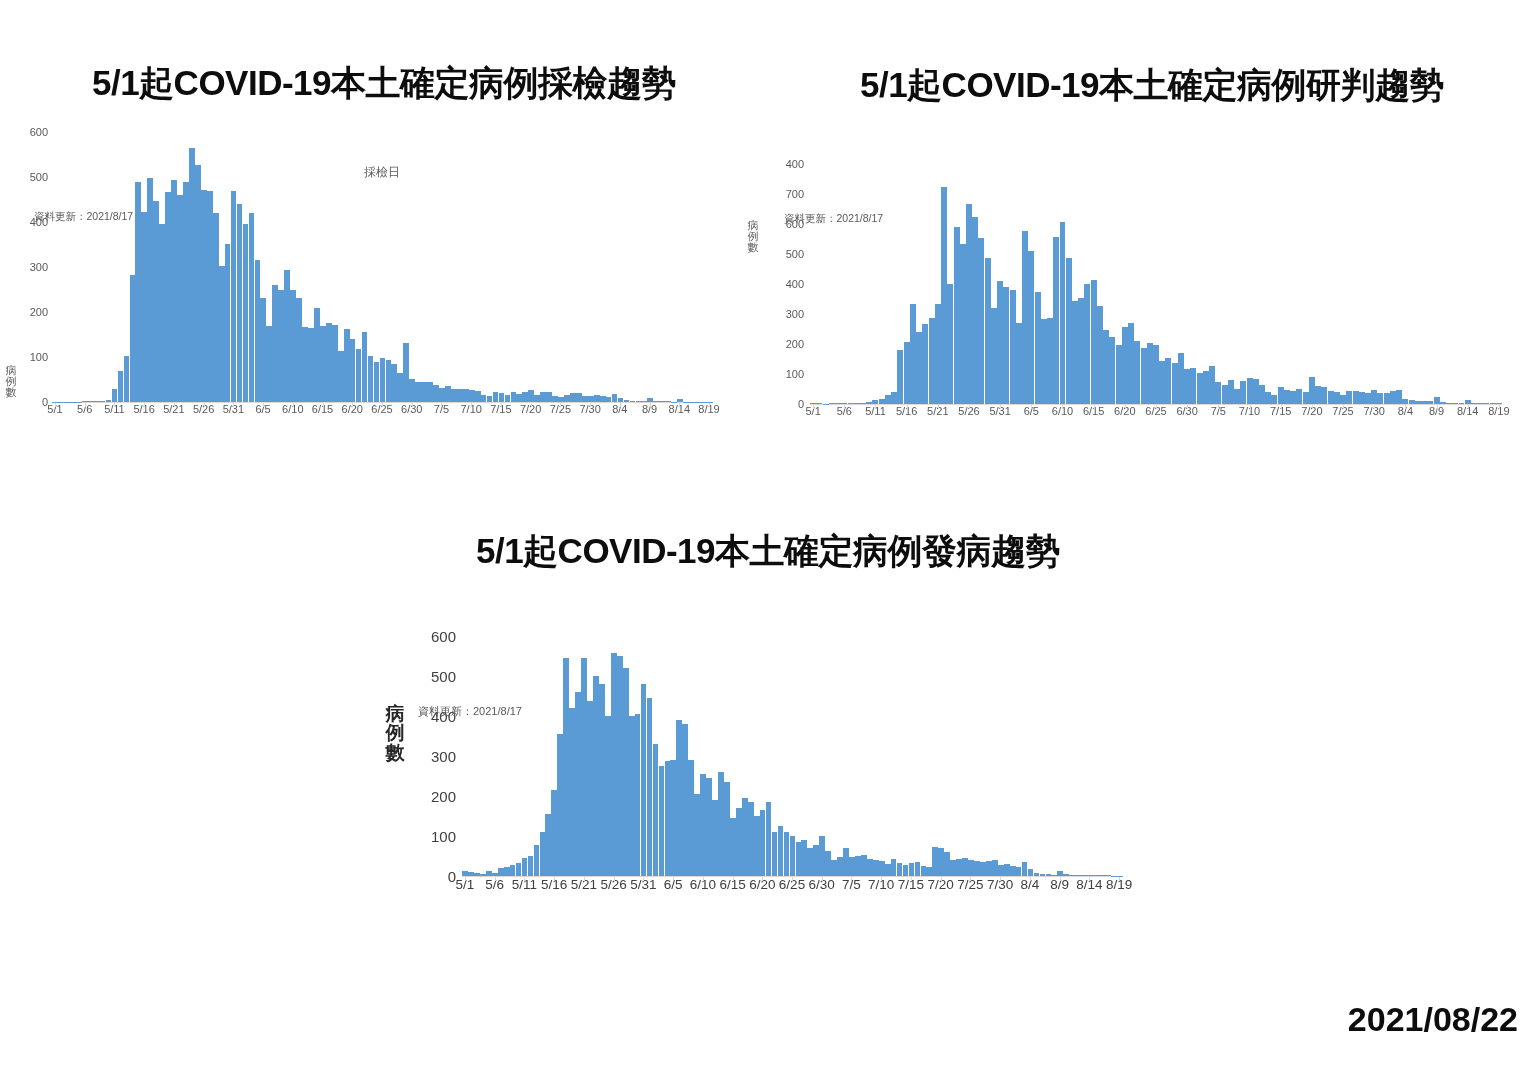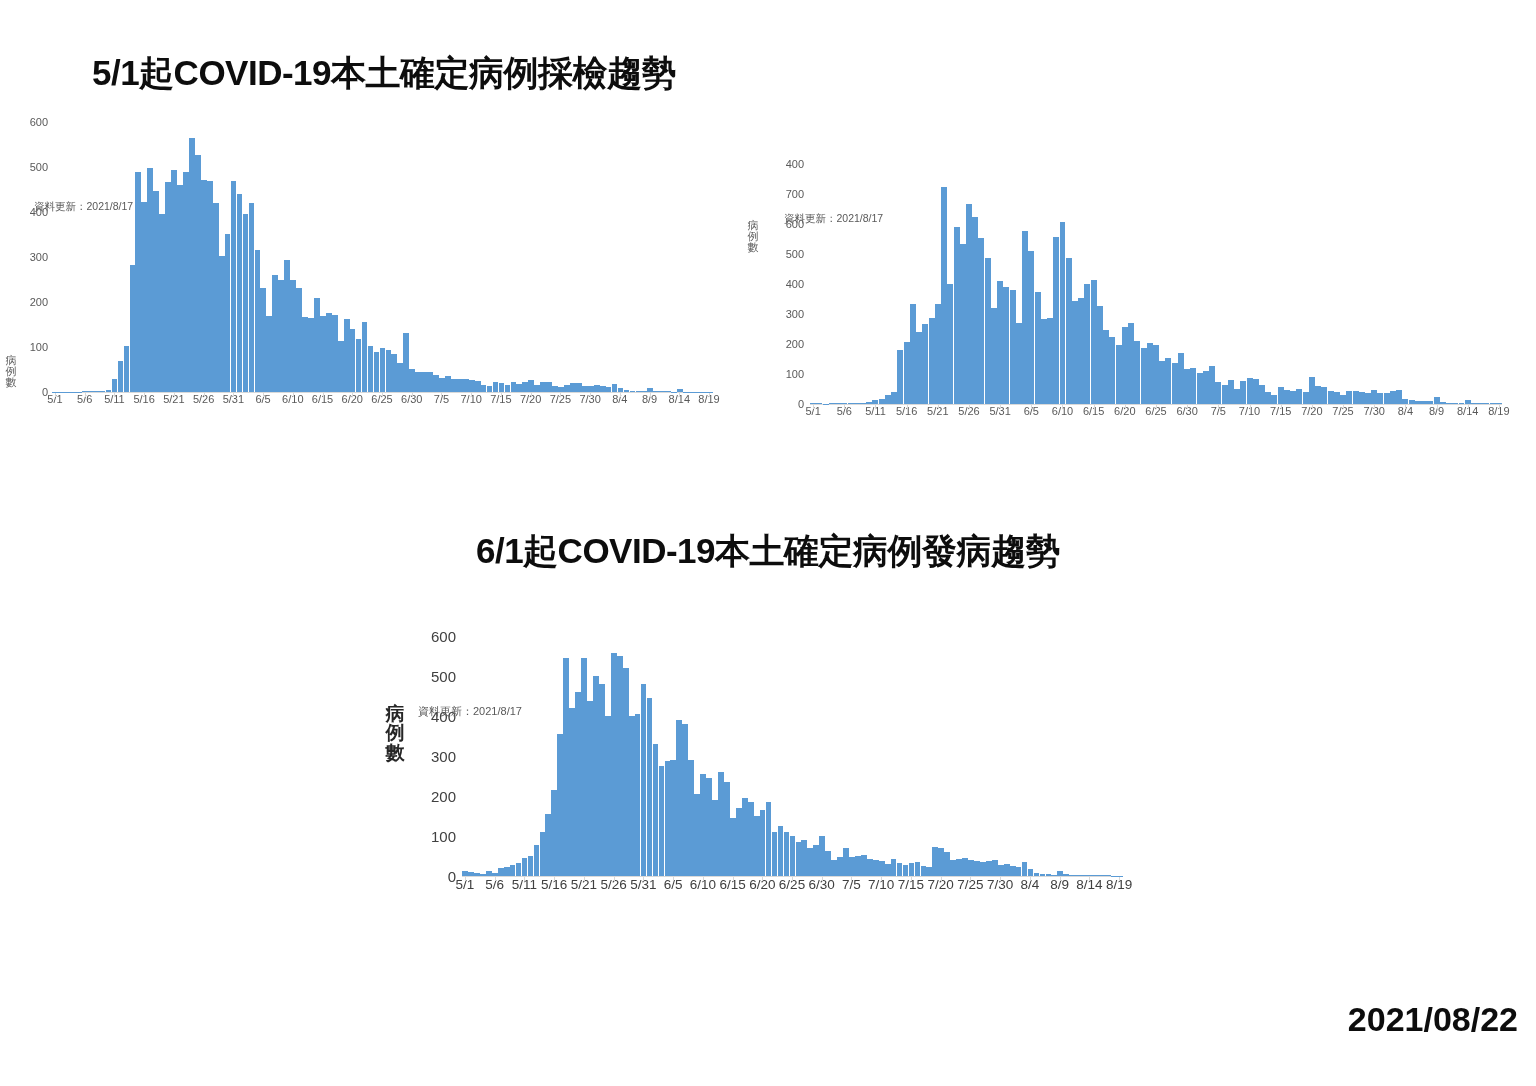--- a/index.html
+++ b/index.html
@@ -129,21 +129,21 @@
     font-weight: bold;
     color: #0d0d0d;
     white-space: nowrap;
   }
 </style>
 </head>
 <body>
 
 <div class="page">
 
-  <div class="panel" style="left:0px; top:50px; width:768px; height:420px;">
+  <div class="panel" style="left:0px; top:60px; width:768px; height:420px;">
     <div class="panel-title" style="width:768px;">5/1起COVID-19本土確定病例採檢趨勢</div>
 
     <div class="chart-area" style="position:absolute; left:0px; top:60px; width:768px; height:360px;">
 
       <div class="ylabel" style="left:4px; top:245px;">
         <span>病</span>
         <span>例</span>
         <span>數</span>
       </div>
 
@@ -315,26 +315,28 @@
           <div class="xtick" style="left: 86.036%;">8/4</div>
           <div class="xtickmark" style="left: 86.036%;"></div>
           <div class="xtick" style="left: 90.5405%;">8/9</div>
           <div class="xtickmark" style="left: 90.5405%;"></div>
           <div class="xtick" style="left: 95.045%;">8/14</div>
           <div class="xtickmark" style="left: 95.045%;"></div>
           <div class="xtick" style="left: 99.5495%;">8/19</div>
           <div class="xtickmark" style="left: 99.5495%;"></div>
         </div>
 
+      <div class="xlabel" style="left:52px; top:44px; width:660px;">採檢日</div>
 
       <div class="note" style="left:34px; top:90px;">資料更新：2021/8/17</div>
     </div>
   </div>
 
   <div class="panel" style="left:768px; top:62px; width:768px; height:430px;">
+    <div class="panel-title" style="width:768px;">5/1起COVID-19本土確定病例研判趨勢</div>
 
     <div class="chart-area" style="position:absolute; left:0px; top:60px; width:768px; height:370px;">
 
       <div class="ylabel" style="left:-22px; top:98px;">
         <span>病</span>
         <span>例</span>
         <span>數</span>
       </div>
 
       <div style="position:absolute; left:-8px; top:0px; width:44px; height:290px;">
@@ -513,21 +515,21 @@
           <div class="xtick" style="left: 99.5495%;">8/19</div>
           <div class="xtickmark" style="left: 99.5495%;"></div>
         </div>
 
 
       <div class="note" style="left:16px; top:90px;">資料更新：2021/8/17</div>
     </div>
   </div>
 
   <div class="panel big" style="left:384px; top:528px; width:768px; height:440px;">
-    <div class="panel-title" style="width:768px;">6/1起COVID-19本土確定病例發病趨勢</div>
+    <div class="panel-title" style="width:768px;">5/1起COVID-19本土確定病例發病趨勢</div>
 
     <div class="chart-area" style="position:absolute; left:0px; top:90px; width:768px; height:350px;">
 
       <div class="ylabel" style="left:0px; top:86px;">
         <span>病</span>
         <span>例</span>
         <span>數</span>
       </div>
 
       <div style="position:absolute; left:12px; top:0px; width:60px; height:260px;">

